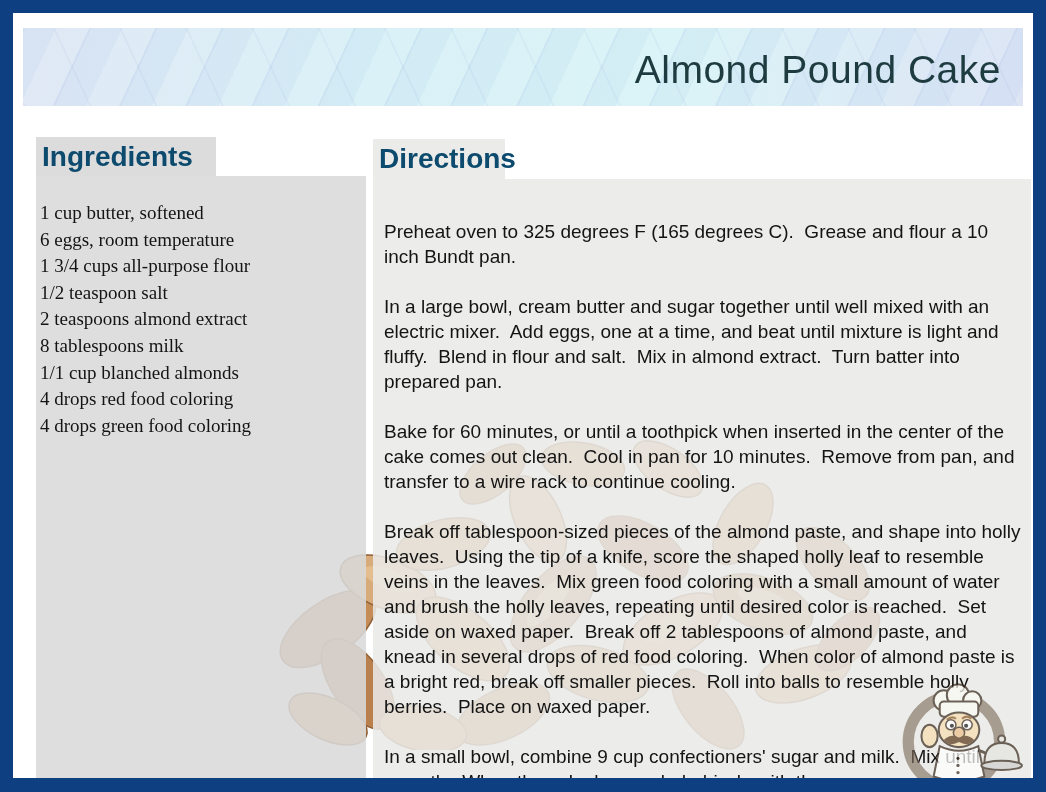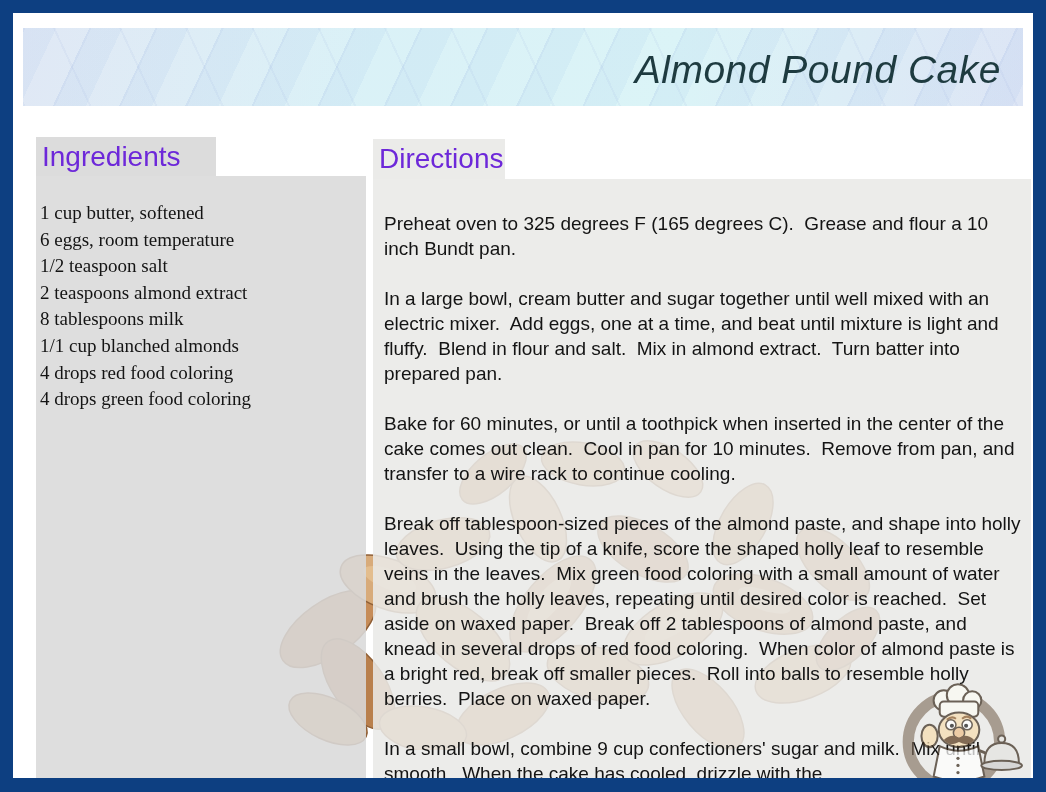--- a/index.html
+++ b/index.html
@@ -16,39 +16,39 @@
   }
 
   
   .banner {
     position:absolute; left:10px; right:10px; top:15px; height:78px;
     background:
       repeating-linear-gradient(115deg, rgba(150,170,220,0.10) 0 2px, transparent 2px 60px),
       repeating-linear-gradient(65deg,  rgba(150,170,220,0.10) 0 2px, transparent 2px 60px),
       repeating-linear-gradient(115deg, rgba(190,210,240,0.16) 0 30px, rgba(255,255,255,0.10) 30px 60px),
       linear-gradient(100deg, #dde6f4 0%, #d6f0f6 35%, #d7f3f6 65%, #d9e2f4 100%);
-    display:flex; align-items:center; justify-content:flex-end;font-style:italic;
+    display:flex; align-items:center; justify-content:flex-end;
   }
   .banner-title {
     font-size:39px; letter-spacing:0.5px;
     color:#1e3b40; padding-right:22px; padding-top:6px;
     white-space:nowrap;
   }
 
   
   .almonds {
     position:absolute; left:225px; top:415px; width:650px; height:322px;
     z-index:1; pointer-events:none;
   }
 
   
   .heading-box {
     position:absolute; z-index:2;
     display:flex; align-items:center;
-    font-size:28px; color:#6d28d9; padding-left:6px;
+    font-size:28px; color:#0c4a6e; padding-left:6px;font-weight:bold;
   }
   .ingredients-heading {
     left:23px; top:124px; width:180px; height:39px;
     background:rgba(217,217,217,0.93);
   }
   .directions-heading {
     left:360px; top:126px; width:132px; height:40px;
     background:rgba(233,233,231,0.93);
   }
 
@@ -62,21 +62,21 @@
   .ingredients-panel ul { list-style:none; }
   .ingredients-panel li {
     font-size:19px; line-height:26.6px; color:#141414;
     white-space:nowrap;
   }
 
   .directions-panel {
     position:absolute; z-index:2;
     left:360px; top:166px; width:658px; bottom:0;
     background:rgba(233,233,231,0.88);
-    padding:32px 8px 0 11px;
+    padding:40px 8px 0 11px;
     overflow:hidden;
   }
   .directions-panel p {
     font-size:19px; line-height:25px; color:#141414;
     white-space:pre-wrap;
     margin-bottom:25px;
   }
 
   
   .chef {
@@ -126,20 +126,21 @@
     </g>
   </svg>
 
   <div class="heading-box ingredients-heading">
     <span>Ingredients</span>
   </div>
   <div class="ingredients-panel">
     <ul>
       <li>1 cup butter, softened</li>
       <li>6 eggs, room temperature</li>
+      <li>1 3/4 cups all-purpose flour</li>
       <li>1/2 teaspoon salt</li>
       <li>2 teaspoons almond extract</li>
       <li>8 tablespoons milk</li>
       <li>1/1 cup blanched almonds</li>
       <li>4 drops red food coloring</li>
       <li>4 drops green food coloring</li>
     </ul>
   </div>
 
   <div class="heading-box directions-heading">

